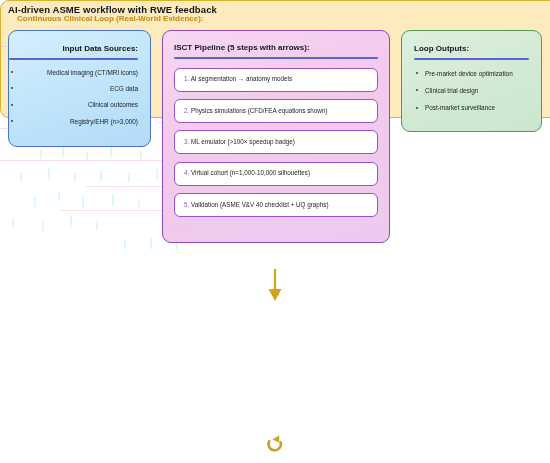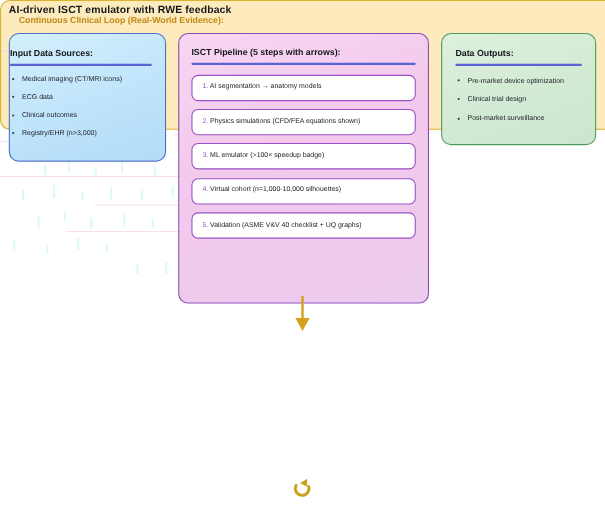--- a/index.html
+++ b/index.html
@@ -92,28 +92,29 @@
 
   
   #input-panel {
     left: 8px;
     top: 30px;
     width: 143px;
     height: 117px;
     background: linear-gradient(160deg, #d4effc 0%, #bfe4fb 55%, #b3dbf8 100%);
     border: 1.4px solid #4a73c8;
     padding: 13px 12px 0 0;
+    text-align: right;
   }
 
   
   #pipeline-panel {
     left: 162px;
     top: 30px;
     width: 228px;
-    height: 246px;
+    height: 213px;
     background: linear-gradient(160deg, #f7d7f2 0%, #f3c9ec 40%, #eccbef 100%);
     border: 1.4px solid #8a4bb5;
     padding: 12px 11px 0 11px;
   }
   .step {
     background: #ffffff;
     border: 1.1px solid #9a52c4;
     border-radius: 6px;
     font-size: 6.3px;
     color: #1b1d22;
@@ -219,21 +220,21 @@
   <div class="ghost-v" style="left:184px; top:176px; height:15px;"></div>
   <div class="ghost-v" style="left:196px; top:210px; height:14px;"></div>
   <div class="ghost-h" style="left:0px;   top:128px; width:150px;"></div>
   <div class="ghost-h" style="left:0px;   top:160px; width:176px;"></div>
   <div class="ghost-h" style="left:86px;  top:186px; width:120px;"></div>
   <div class="ghost-h" style="left:60px;  top:210px; width:132px;"></div>
   <div class="ghost-h" style="left:0px;   top:46px;  width:16px;"></div>
   <div class="ghost-h" style="left:158px; top:122px; width:34px;"></div>
 </div>
 
-<div class="page-title">AI-driven ISCT emulator with RWE feedback</div>
+<div class="page-title">AI-driven ASME workflow with RWE feedback</div>
 
 <div class="panel" id="input-panel">
   <div class="panel-heading">Input Data Sources:</div>
   <div class="rule"></div>
   <ul class="bullets">
     <li>Medical imaging (CT/MRI icons)</li>
     <li>ECG data</li>
     <li>Clinical outcomes</li>
     <li>Registry/EHR (n&gt;3,000)</li>
   </ul>
@@ -259,21 +260,21 @@
     <span class="num">4.</span>
     <span>Virtual cohort (n=1,000-10,000 silhouettes)</span>
   </div>
   <div class="step">
     <span class="num">5.</span>
     <span>Validation (ASME V&amp;V 40 checklist + UQ graphs)</span>
   </div>
 </div>
 
 <div class="panel" id="outputs-panel">
-  <div class="panel-heading">Data Outputs:</div>
+  <div class="panel-heading">Loop Outputs:</div>
   <div class="rule"></div>
   <ul class="bullets">
     <li>Pre-market device optimization</li>
     <li>Clinical trial design</li>
     <li>Post-market surveillance</li>
   </ul>
 </div>
 
 <svg id="down-arrow" viewBox="0 0 18 34">
   <line x1="9" y1="1" x2="9" y2="24" stroke="#d4a11a" stroke-width="2.2"></line>

